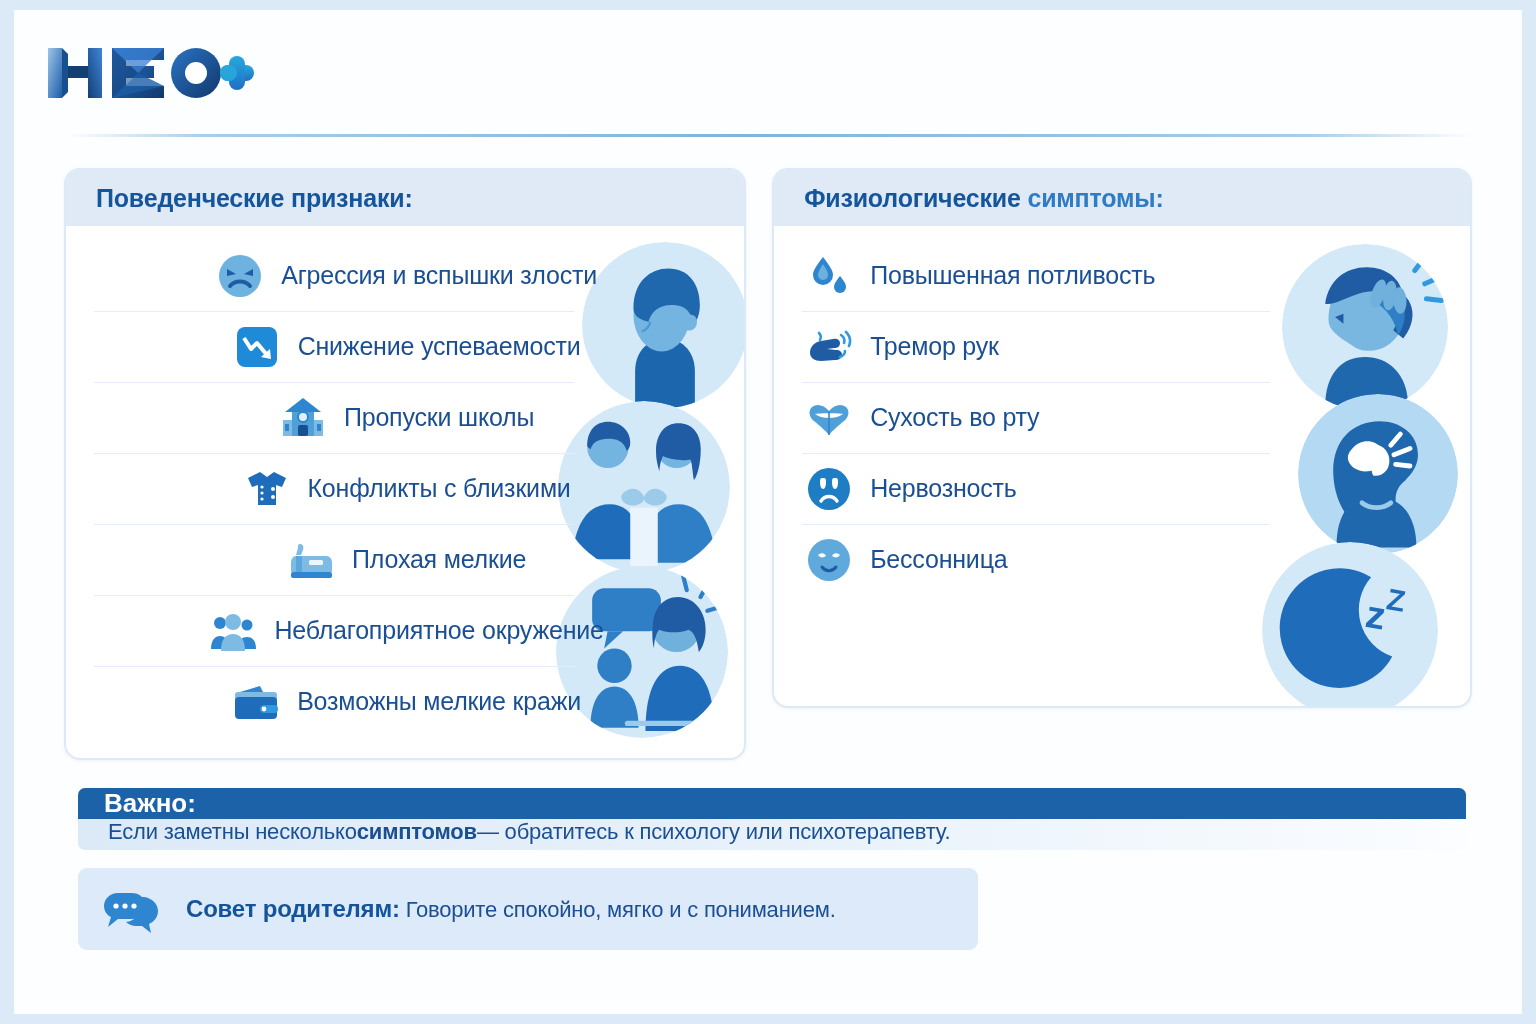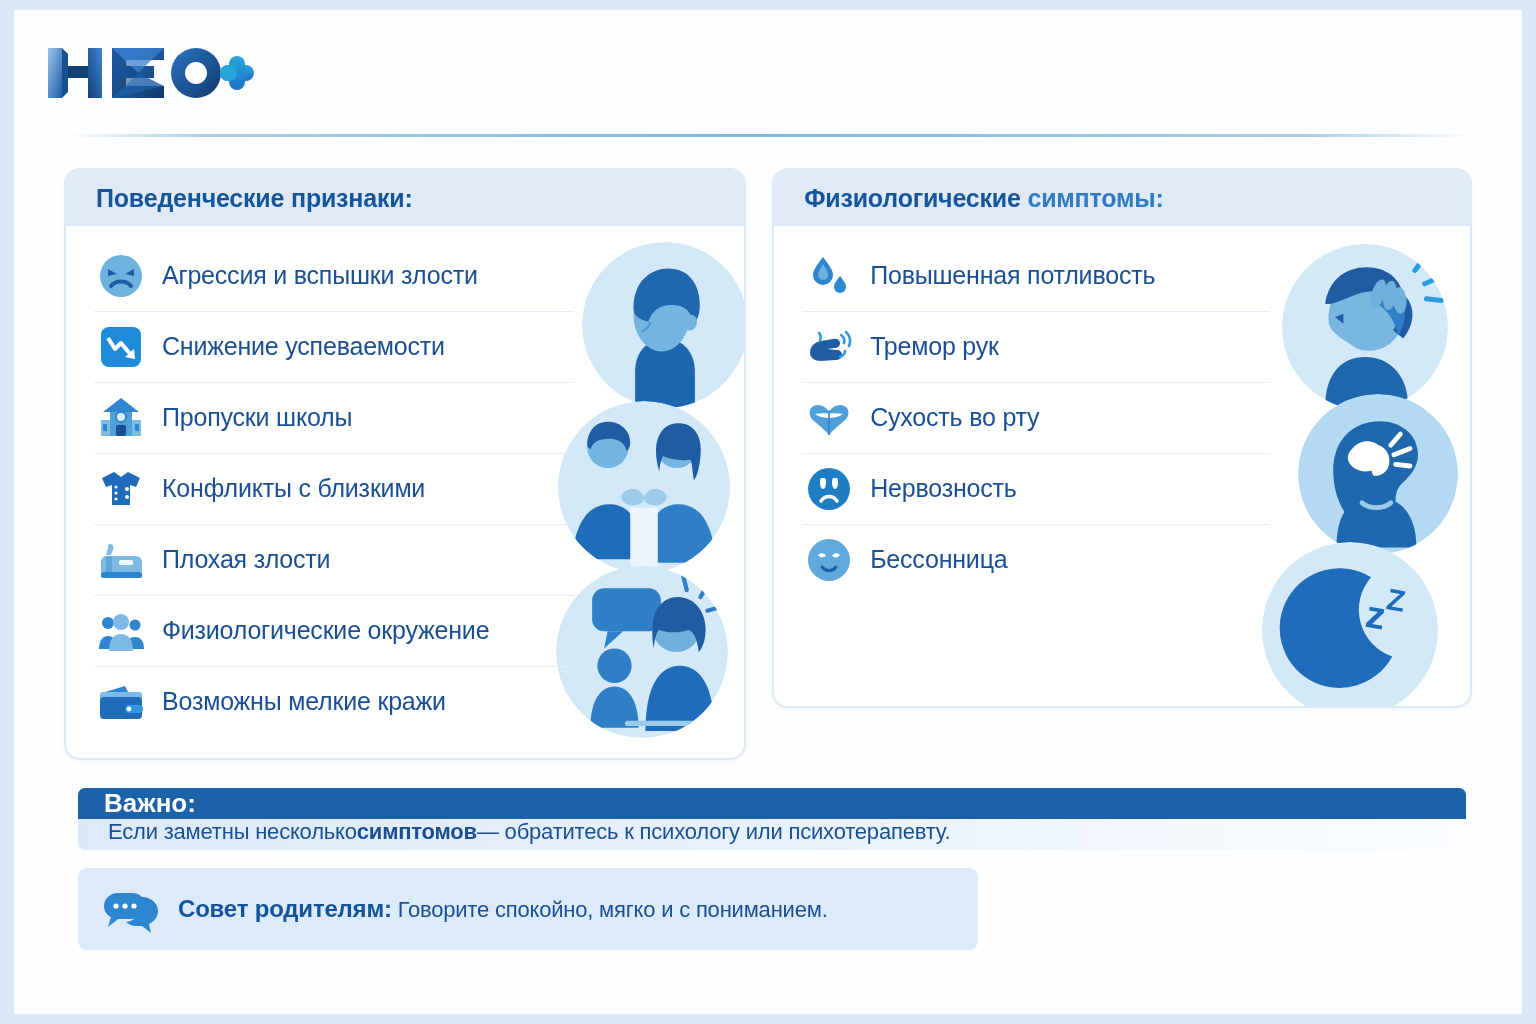--- a/index.html
+++ b/index.html
@@ -105,21 +105,21 @@
     padding: 0 28px 0 28px;
     position: relative;
   }
   .row + .row::before {
     content: "";
     position: absolute;
     left: 28px; right: 30px; top: 0;
     height: 1px;
     background: #e4eefa;
   }
-  .panel-left .row { height: 71px; }
+  .panel-left .row { height: 71px; justify-content: center; }
   .panel-left .row + .row::before { right: 170px; }
   .panel-right .row + .row::before { right: 200px; }
 
   .row-icon {
     width: 54px; height: 54px;
     flex: 0 0 54px;
     display: flex;
     align-items: center;
     justify-content: center;
   }
@@ -188,20 +188,21 @@
     border-radius: 9px;
     display: flex;
     align-items: center;
     padding-left: 24px;
     gap: 16px;
   }
   .advice-text {
     font-size: 22px;
     color: #1a4f94;
     letter-spacing: -0.2px;
+    margin-left: 8px;
   }
   .advice-text b { font-weight: 700; color: #13549c; font-size: 24px; }
 </style>
 </head>
 <body>
 
 <div class="page">
 
   <div class="header">
 
@@ -354,35 +355,35 @@
           <div class="row">
             <span class="row-icon">
               <svg viewBox="0 0 48 48" width="48" height="48">
                 <path d="M13 8c3 0 4 3 3 6l-2 5h-5l2-7c0-2 0-4 2-4z" fill="#7ebbe4"></path>
                 <path d="M9 20h30c4 0 6 3 6 7v9H4v-9c0-4 2-7 5-7z" fill="#7ebbe4"></path>
                 <rect x="4" y="36" width="41" height="6" rx="2" fill="#2f86d0"></rect>
                 <rect x="22" y="24" width="14" height="5" rx="1.5" fill="#ecf6fd"></rect>
                 <path d="M9 20h6v16H9z" fill="#5aa7dc"></path>
               </svg>
             </span>
-            <span class="row-label">Плохая злости</span>
+            <span class="row-label">Плохая мелкие</span>
           </div>
 
           <div class="row">
             <span class="row-icon">
               <svg viewBox="0 0 48 48" width="48" height="48">
                 <circle cx="11" cy="16" r="6" fill="#2f86d0"></circle>
                 <path d="M2 42c0-9 4-13 9-13s9 4 9 13z" fill="#2f86d0"></path>
                 <circle cx="38" cy="18" r="5.5" fill="#2f86d0"></circle>
                 <path d="M29 42c0-9 4-12 9-12s9 3 9 12z" fill="#2f86d0"></path>
                 <circle cx="24" cy="15" r="8" fill="#7ebbe4"></circle>
                 <path d="M12 44c0-12 5-17 12-17s12 5 12 17z" fill="#7ebbe4"></path>
               </svg>
             </span>
-            <span class="row-label">Физиологические окружение</span>
+            <span class="row-label">Неблагоприятное окружение</span>
           </div>
 
           <div class="row">
             <span class="row-icon">
               <svg viewBox="0 0 48 48" width="48" height="48">
                 <path d="M8 14l20-6 4 8z" fill="#2f86d0"></path>
                 <rect x="3" y="14" width="42" height="9" rx="3" fill="#7ebbe4"></rect>
                 <rect x="3" y="19" width="42" height="22" rx="4" fill="#1f6dba"></rect>
                 <rect x="28" y="27" width="18" height="8" rx="4" fill="#2f9ae0"></rect>
                 <circle cx="32" cy="31" r="2.4" fill="#ffffff"></circle>

